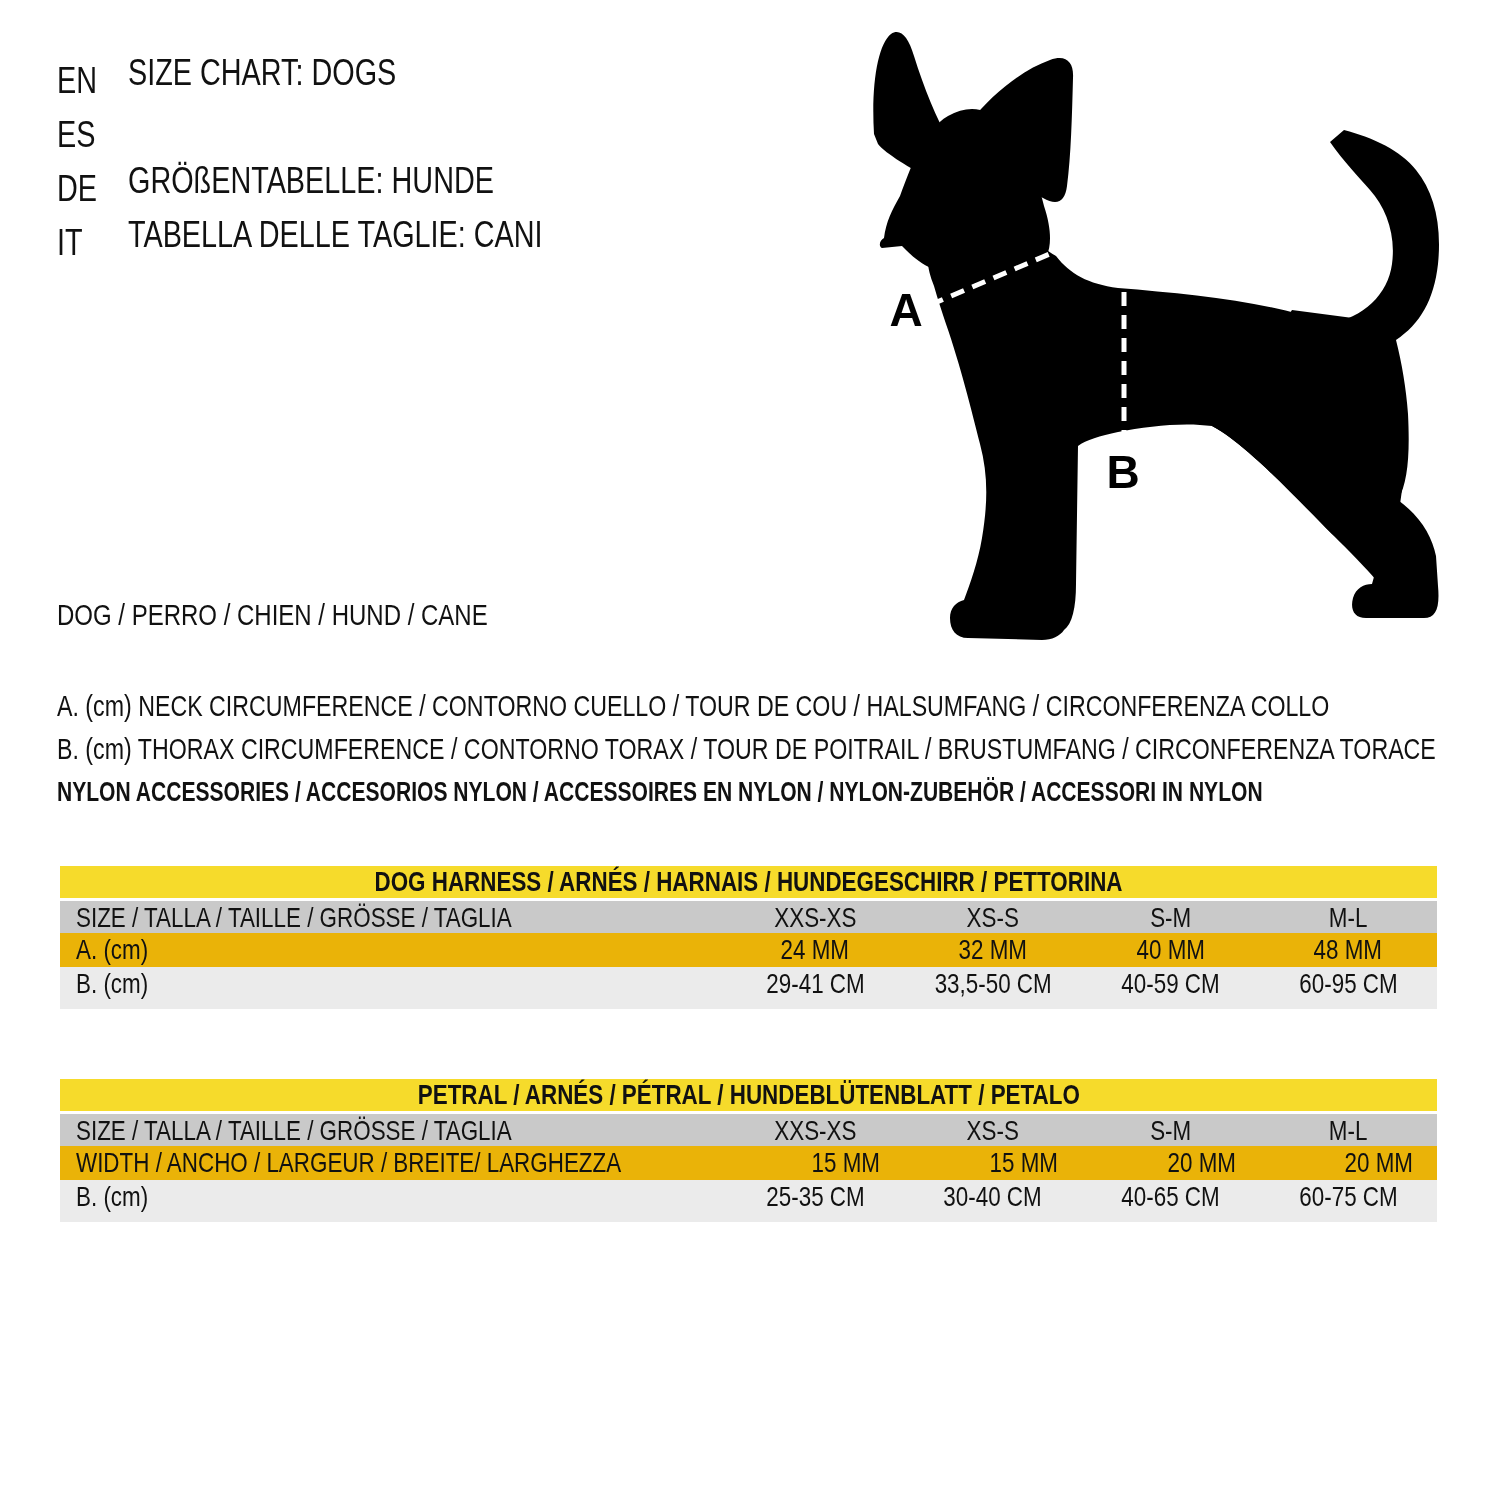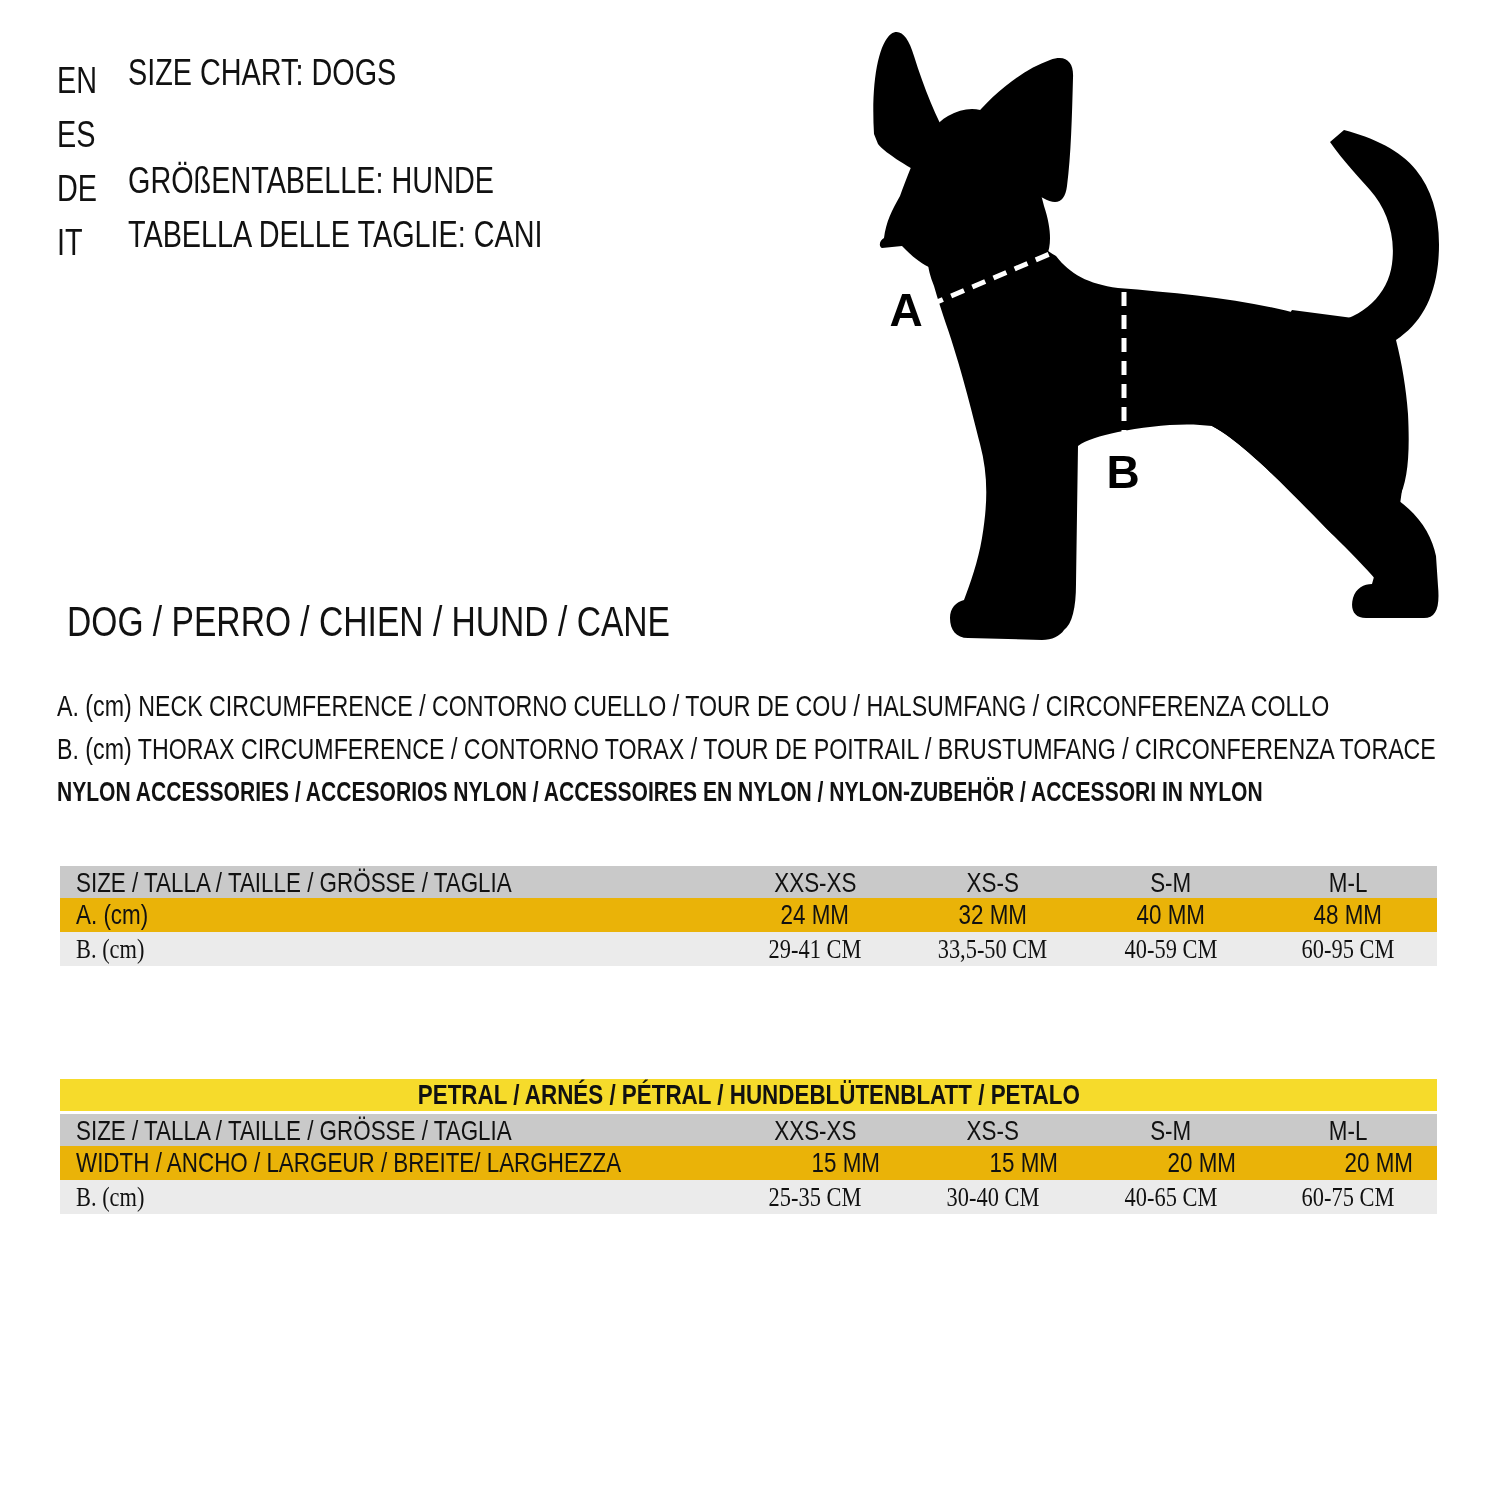--- a/index.html
+++ b/index.html
@@ -18,21 +18,21 @@
 
   
   .lang-block{position:absolute;left:57px;top:50px;}
   .lang-row{display:flex;font-size:36px;line-height:46px;letter-spacing:0;}
   .lang-row .code{width:71px;flex:0 0 71px;margin-top:8px;}
 
   
   .dog-svg{position:absolute;left:872px;top:24px;width:606px;height:645px;}
   .dog-svg text{font-family:"Liberation Sans",sans-serif;font-weight:bold;font-size:46px;fill:#000;}
 
-  .caption{position:absolute;left:67px;top:598px;font-size:42px;}
+  .caption{position:absolute;left:57px;top:598px;font-size:30px;}
 
   
   .legend-a{position:absolute;left:57px;top:690px;font-size:29px;}
   .legend-b{position:absolute;left:57px;top:733px;font-size:29px;}
   .legend-bold{position:absolute;left:57px;top:777px;font-size:27px;font-weight:bold;}
   .legend-bold .cx{transform:scaleX(0.78);}
 
   
   .size-table{position:absolute;left:60px;width:1377px;}
   .t1{top:866px;}
@@ -40,21 +40,21 @@
   .t-header{
     height:32px;line-height:32px;
     background:var(--yellow,#F6DB2B);
     text-align:center;
     font-weight:bold;font-size:28px;
     margin-bottom:3px;
   }
   .t-row{display:flex;font-size:28px;}
   .t-row.r-size{height:32px;line-height:33px;background:var(--row-gray,#C9C9C9);}
   .t-row.r-white{height:34px;line-height:34px;background:#eab308;}
-  .t-row.r-light{height:34px;line-height:34px;background:var(--row-light,#EBEBEB);font-family:Liberation Serif, serif;}
+  .t-row.r-light{height:42px;line-height:34px;background:var(--row-light,#EBEBEB);}
   .cell{overflow:visible;}
   .c0{flex:0 0 48.4%;padding-left:16px;box-sizing:border-box;text-align:left;}
   .cv{flex:0 0 12.9%;text-align:center;}
 </style>
 </head>
 <body>
 
 <div class="lang-block">
   <div class="lang-row">
     <span class="code"><span class="cx">EN</span></span>
@@ -138,20 +138,23 @@
   <span class="cx">A. (cm) NECK CIRCUMFERENCE / CONTORNO CUELLO / TOUR DE COU / HALSUMFANG / CIRCONFERENZA COLLO</span>
 </div>
 <div class="legend-b">
   <span class="cx">B. (cm) THORAX CIRCUMFERENCE / CONTORNO TORAX / TOUR DE POITRAIL / BRUSTUMFANG / CIRCONFERENZA TORACE</span>
 </div>
 <div class="legend-bold">
   <span class="cx">NYLON ACCESSORIES / ACCESORIOS NYLON / ACCESSOIRES EN NYLON / NYLON-ZUBEHÖR / ACCESSORI IN NYLON</span>
 </div>
 
 <div class="size-table t1">
+  <div class="t-header">
+    <span class="cx-c">DOG HARNESS / ARNÉS / HARNAIS / HUNDEGESCHIRR / PETTORINA</span>
+  </div>
   <div class="t-row r-size">
     <div class="cell c0"><span class="cx">SIZE / TALLA / TAILLE / GRÖSSE / TAGLIA</span></div>
     <div class="cell cv"><span class="cx-c">XXS-XS</span></div>
     <div class="cell cv"><span class="cx-c">XS-S</span></div>
     <div class="cell cv"><span class="cx-c">S-M</span></div>
     <div class="cell cv"><span class="cx-c">M-L</span></div>
   </div>
   <div class="t-row r-white">
     <div class="cell c0"><span class="cx">A. (cm)</span></div>
     <div class="cell cv"><span class="cx-c">24 MM</span></div>

